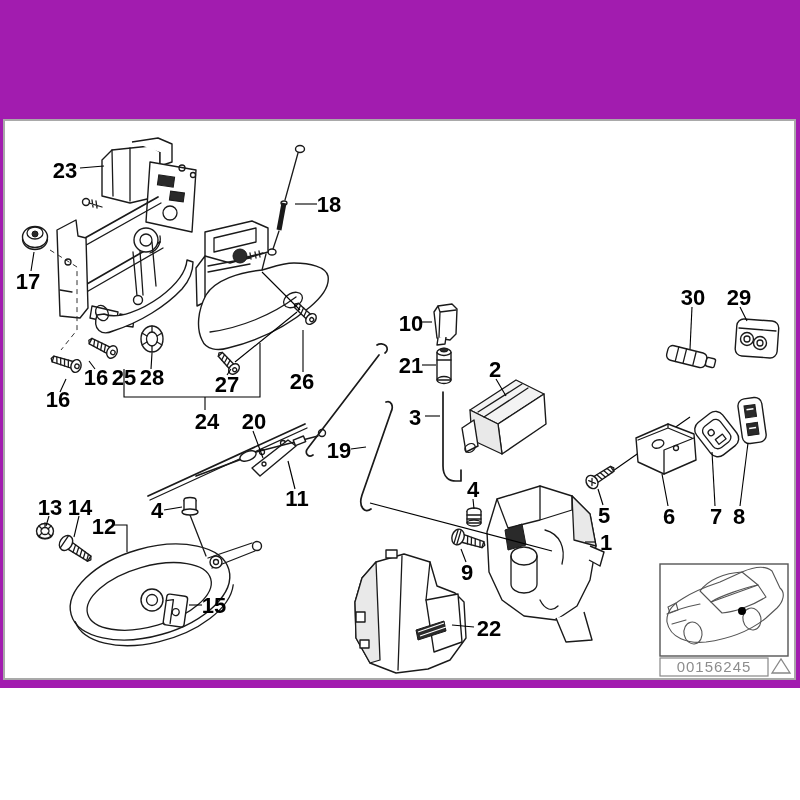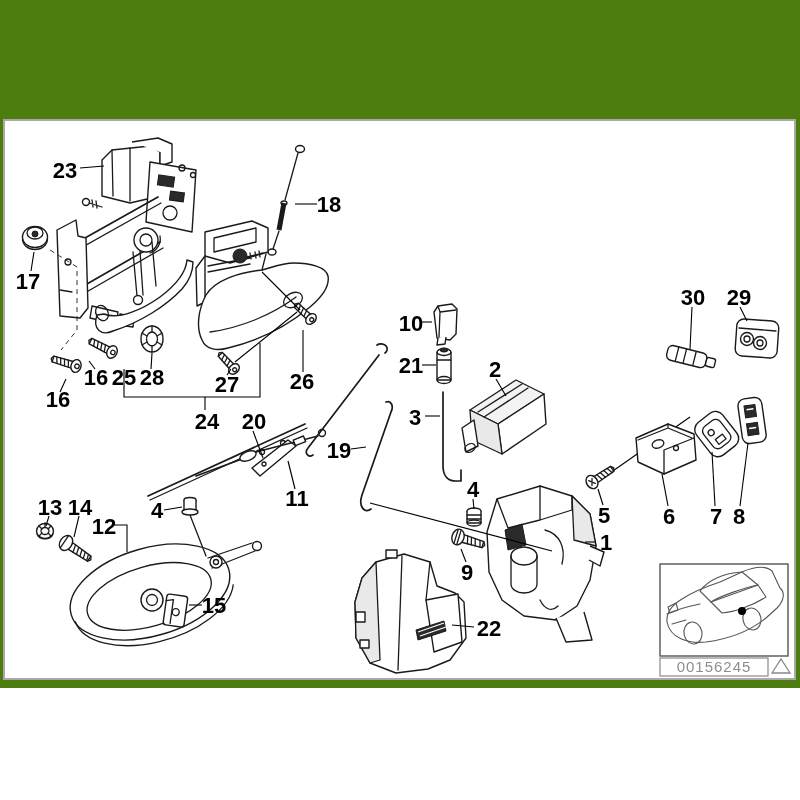--- a/index.html
+++ b/index.html
@@ -1,16 +1,16 @@
 <!DOCTYPE html>
 <html><head>
 <meta charset="utf-8">
 <style>
   html,body{margin:0;padding:0;background:#fff;}
-  .page{position:relative;width:800px;height:688px;background:#4d7c0f;overflow:hidden;
+  .page{position:relative;width:800px;height:688px;background:#a21caf;overflow:hidden;
         font-family:"Liberation Sans",sans-serif;}
   svg{position:absolute;left:0;top:0;}
   svg .ln{fill:none;stroke:#1a1a1a;stroke-width:1.3;stroke-linecap:round;stroke-linejoin:round;}
   svg .ln2{fill:none;stroke:#1a1a1a;stroke-width:1.7;stroke-linecap:round;stroke-linejoin:round;}
   svg .fw{fill:#fff;stroke:#1a1a1a;stroke-width:1.4;stroke-linejoin:round;}
   svg .fg{fill:#e9e9e9;stroke:#1a1a1a;stroke-width:1.3;stroke-linejoin:round;}
   svg .fl{fill:#f3f3f3;stroke:#1a1a1a;stroke-width:1.3;stroke-linejoin:round;}
   svg .dk{fill:#2a2a2a;stroke:#1a1a1a;stroke-width:1;}
   svg .leader{fill:none;stroke:#000;stroke-width:1.1;}
   svg .dash{fill:none;stroke:#333;stroke-width:1;stroke-dasharray:5 4;}

